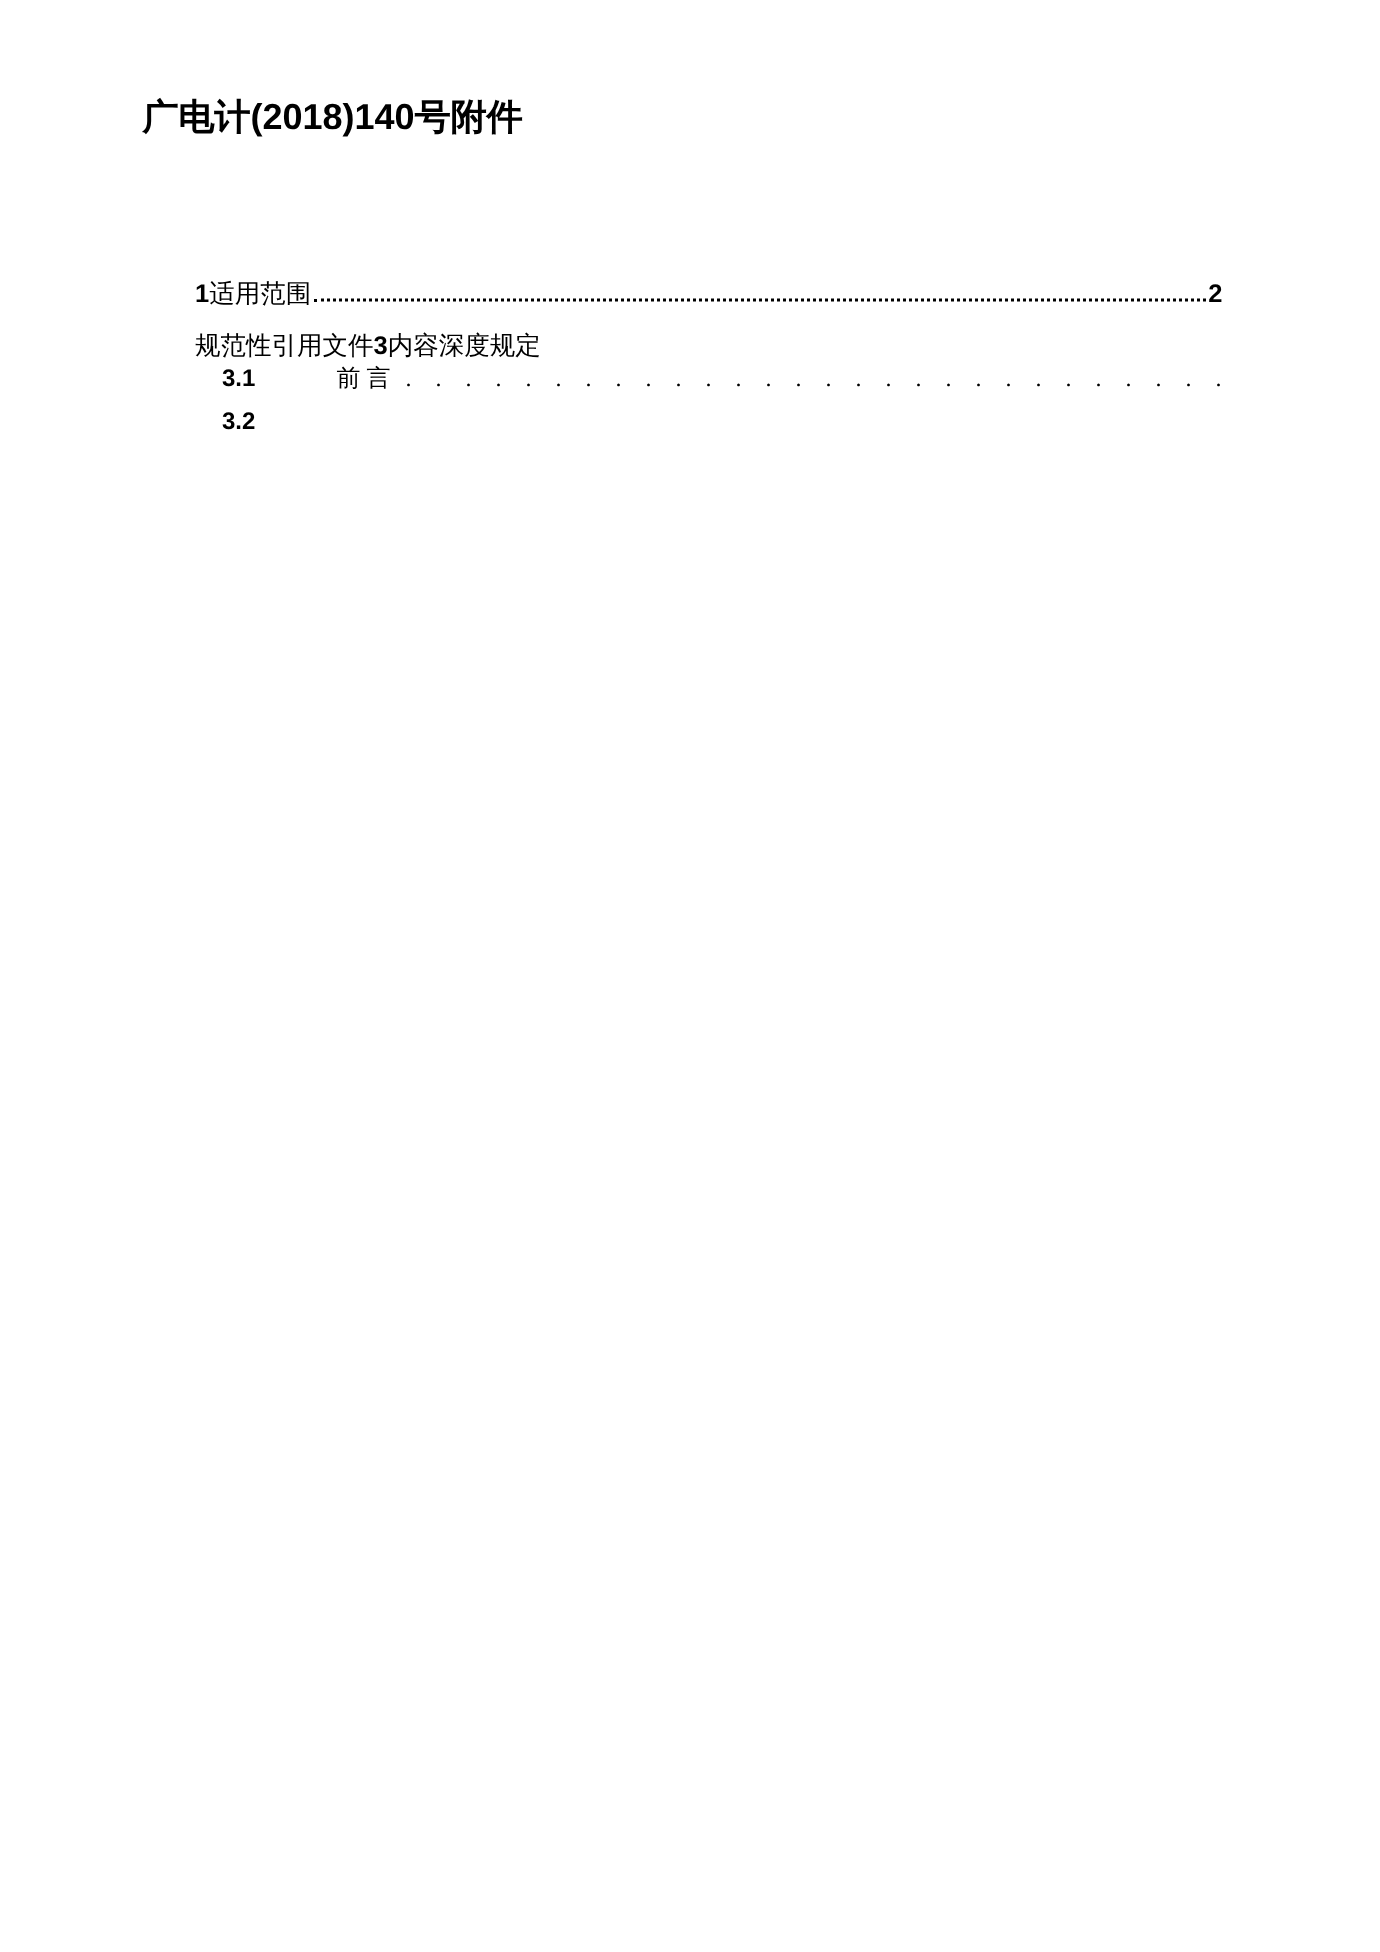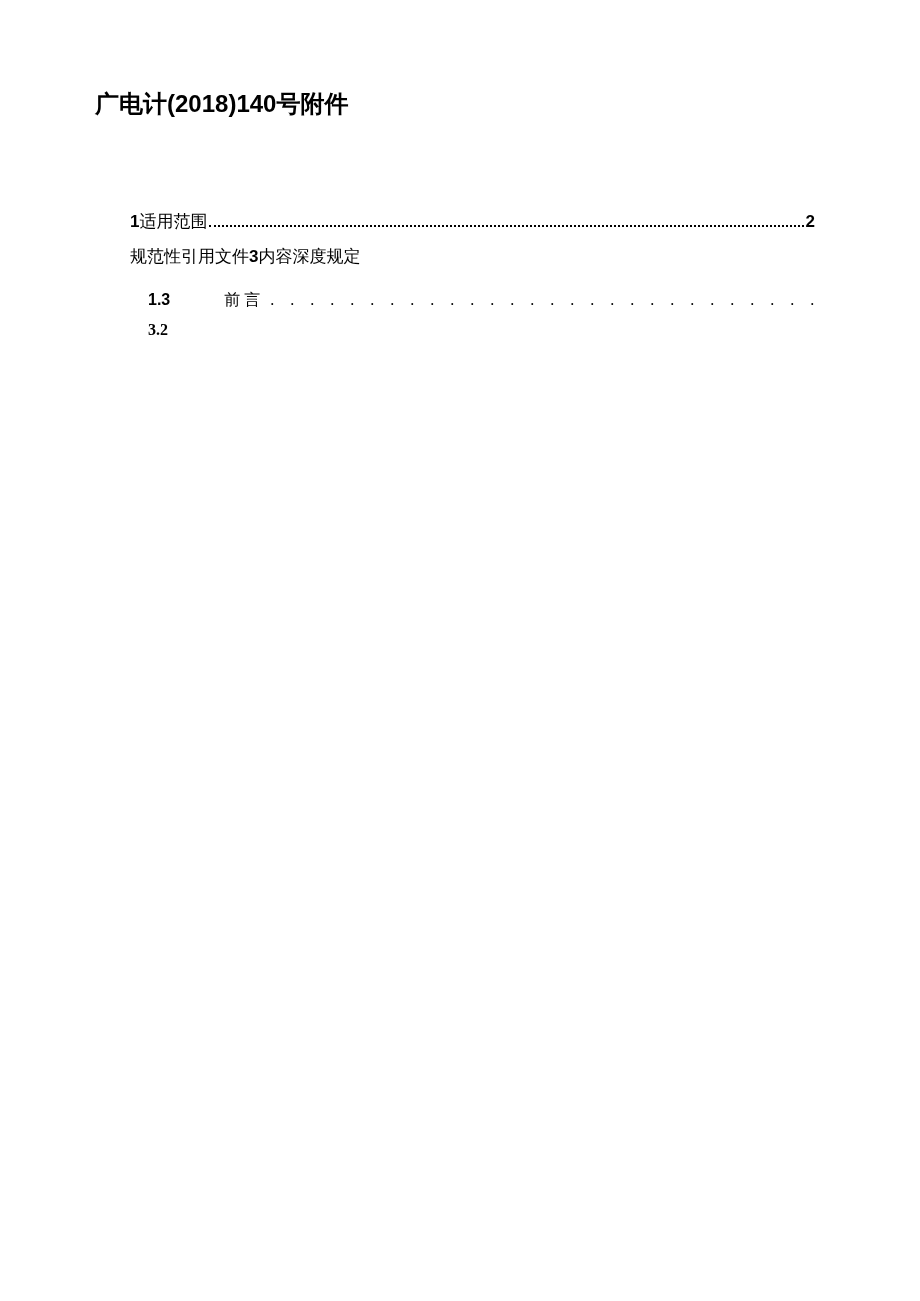--- a/index.html
+++ b/index.html
@@ -9,21 +9,21 @@
     }
     body {
       width: 920px;
       height: 1301px;
       background: #ffffff;
       font-family: "SimSun", "宋体", serif;
       color: #000000;
       position: relative;
     }
     .page {
-      padding: 88px 95px 0 95px;
+      padding: 62px 95px 0 95px;
     }
     .title {
       font-size: 24px;
       font-weight: bold;
       font-family: "SimHei", "黑体", sans-serif;
       margin-bottom: 90px;
     }
     .toc {
       padding-left: 35px;
       padding-right: 10px;
@@ -47,21 +47,20 @@
       margin: 0 2px 4px 2px;
       min-width: 20px;
     }
     .toc-line-1 .page-num {
       font-weight: bold;
       font-family: Arial, sans-serif;
     }
     .toc-line-2 {
       font-size: 17px;
       font-family: "SimSun", "宋体", serif;
-      margin-bottom: 22px;
     }
     .toc-line-2 .bold-mid {
       font-weight: bold;
       font-family: Arial, sans-serif;
     }
     .toc-line-3 {
       padding-left: 18px;
       font-size: 16px;
       margin-bottom: 10px;
       display: flex;
@@ -84,21 +83,21 @@
       font-family: "SimSun", "宋体", serif;
       letter-spacing: 6px;
       overflow: hidden;
     }
     .toc-line-4 {
       padding-left: 18px;
       font-size: 16px;
     }
     .toc-line-4 .num {
       font-weight: bold;
-      font-family: Liberation Serif, serif;
+      font-family: Liberation Sans, sans-serif;
     }
   </style>
 </head>
 <body>
 
 <div class="page">
   <h1 class="title">广电计(2018)140号附件</h1>
 
   <div class="toc">
 
@@ -107,21 +106,21 @@
         <span class="label">适用范围</span>
       <span class="dots"></span>
       <span class="page-num">2</span>
     </div>
 
     <div class="toc-line-2">
       <span>规范性引用文件</span><span class="bold-mid">3</span><span>内容深度规定</span>
     </div>
 
     <div class="toc-line-3">
-      <span class="num">1.3</span>
+      <span class="num">3.1</span>
       <span class="label">前言</span>
       <span class="dots-text">. . . . . . . . . . . . . . . . . . . . . . . . . . . . . . . . . . . . . . . . . . . . . . . . . . . . . . . . . .</span>
     </div>
 
     <div class="toc-line-4">
       <span class="num">3.2</span>
     </div>
 
   </div>
 </div>

